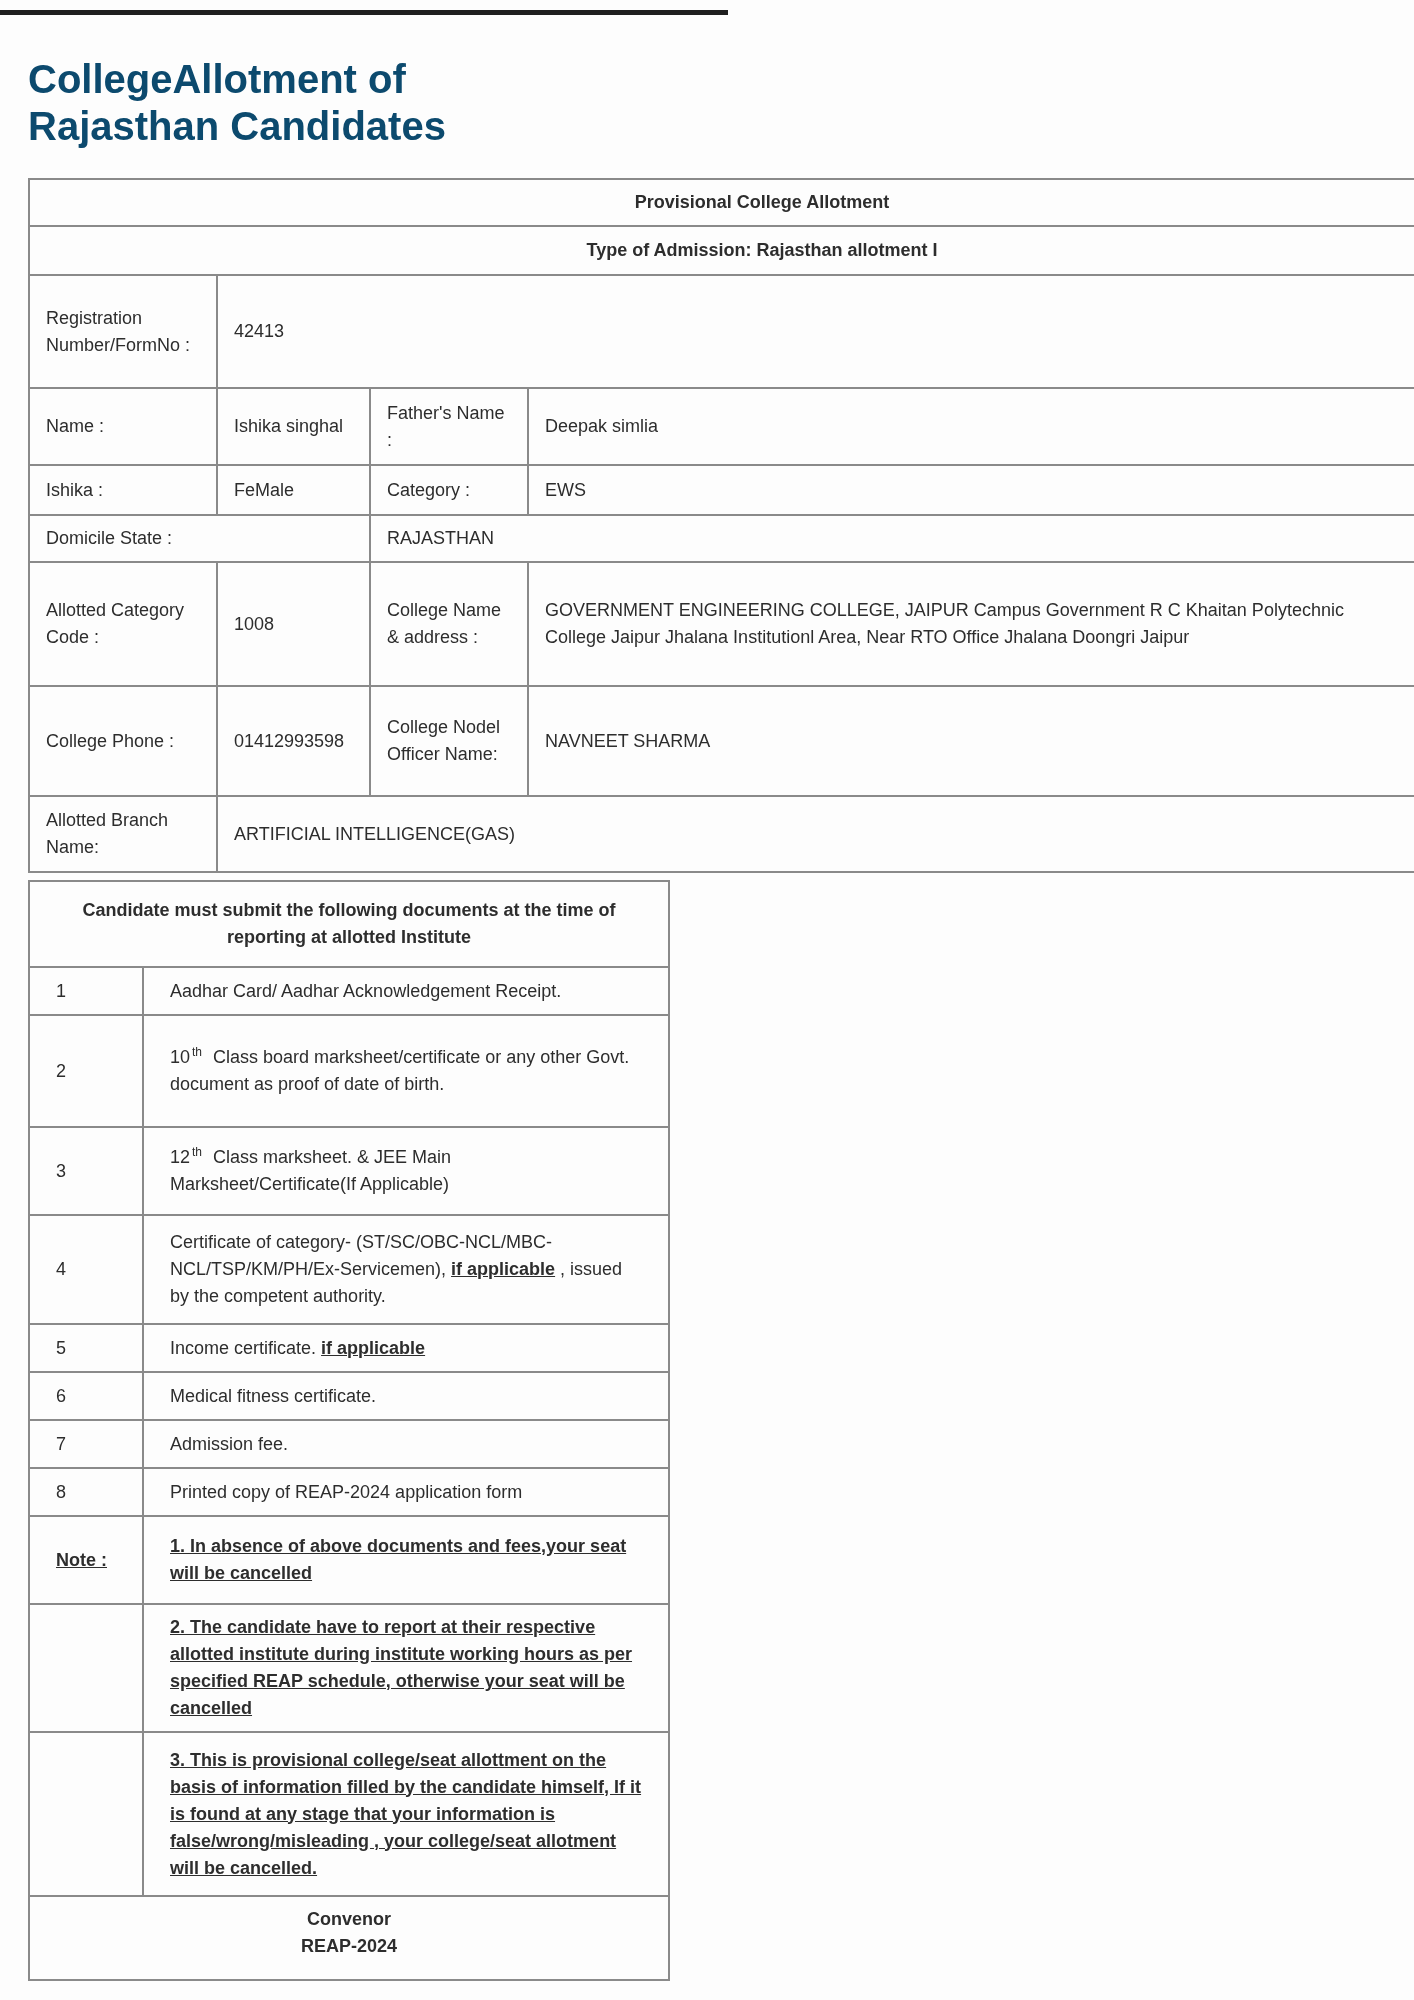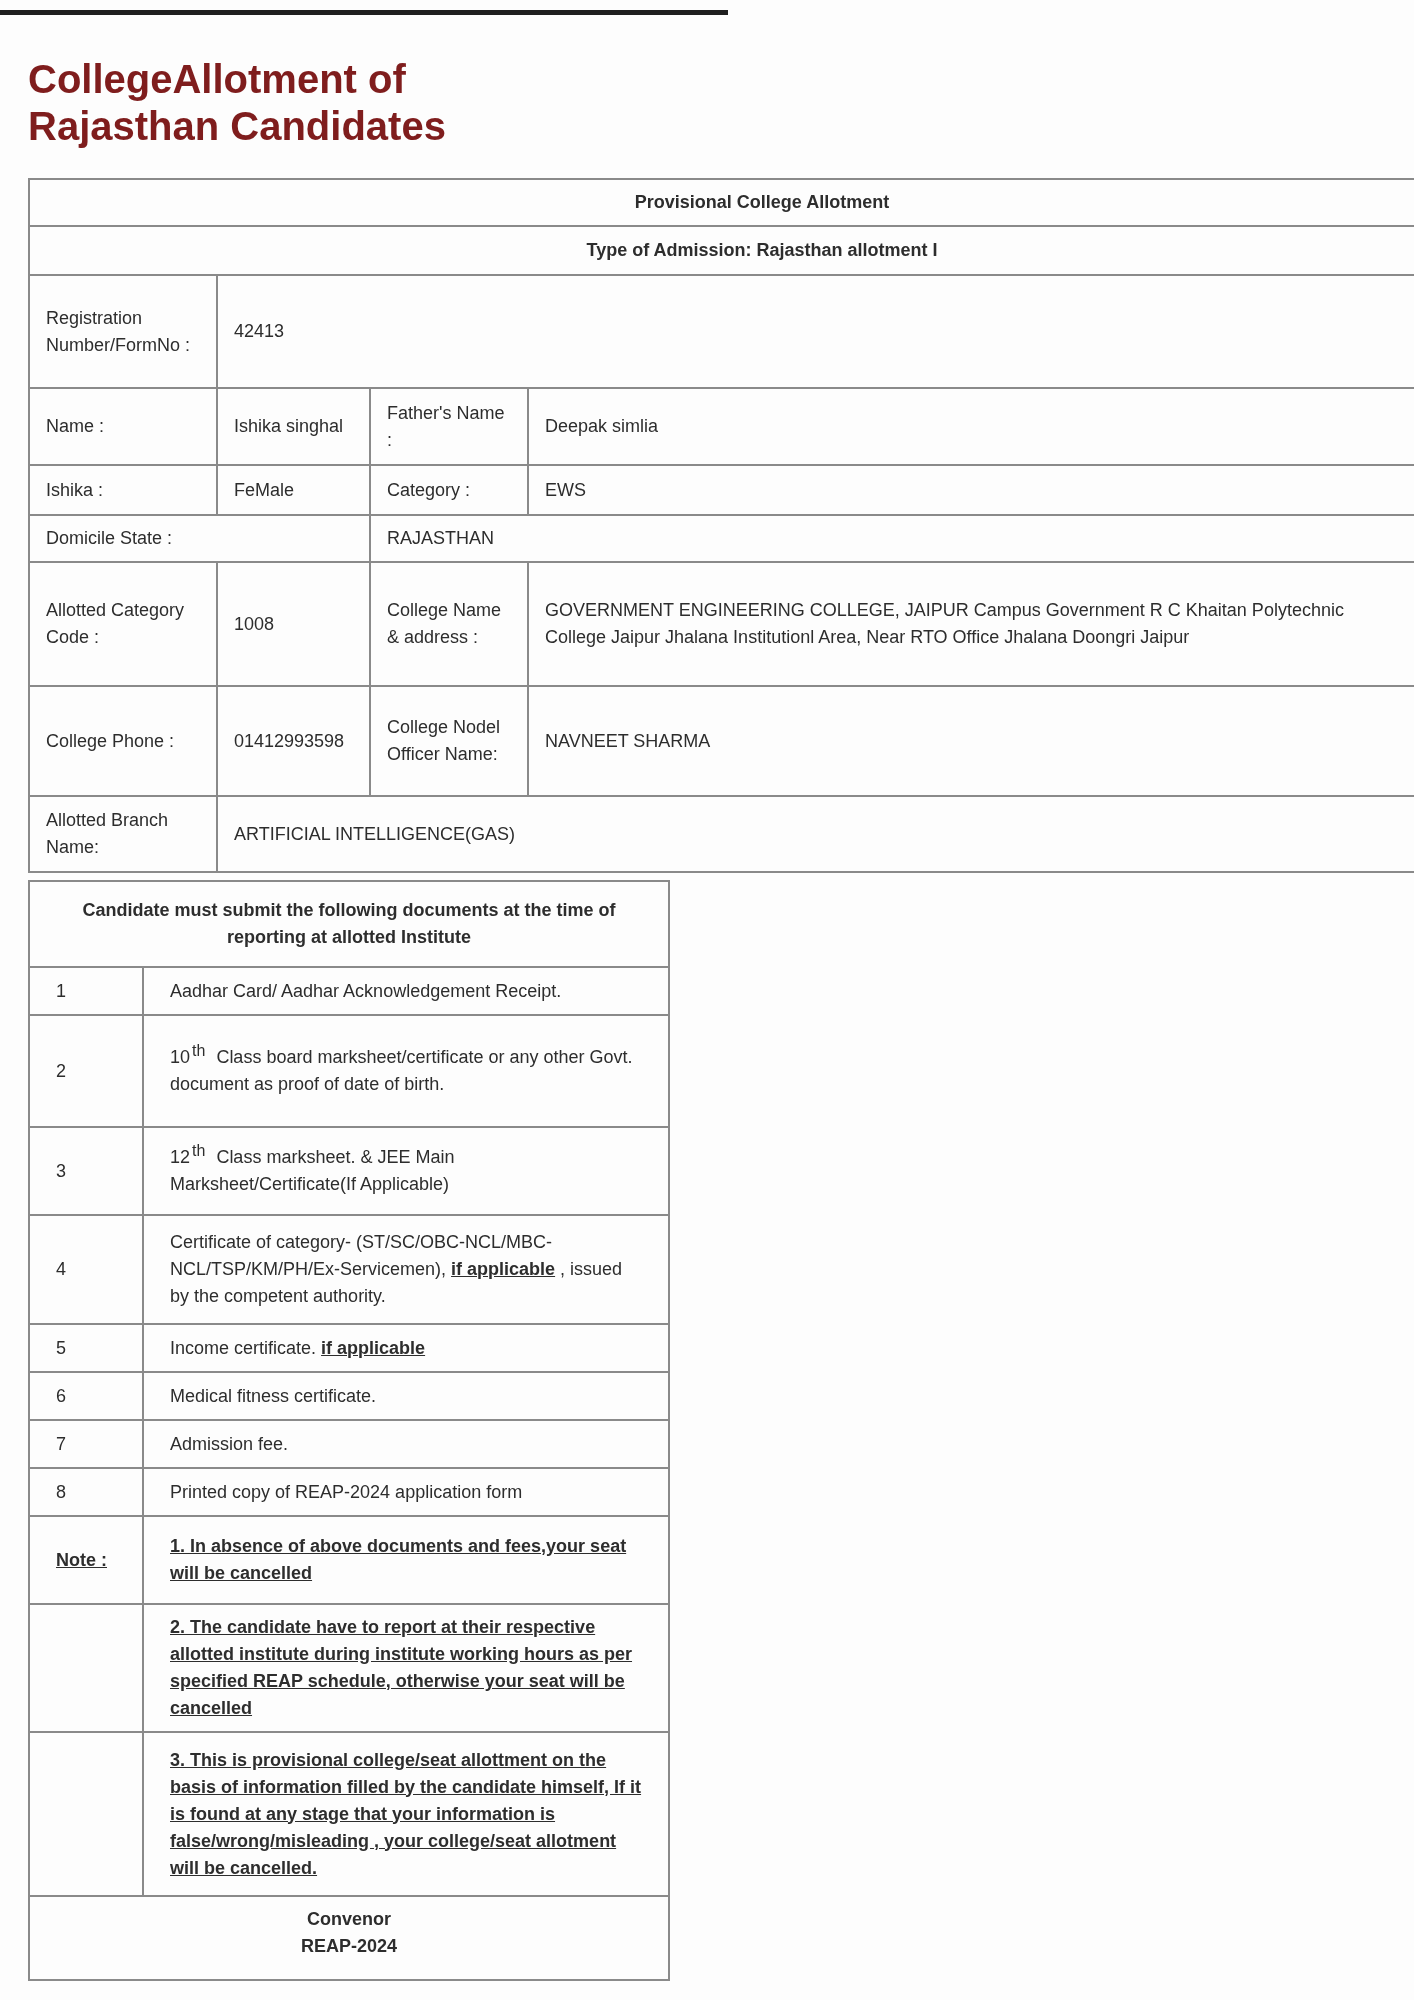--- a/index.html
+++ b/index.html
@@ -22,40 +22,40 @@
     margin-top: 10px;
     width: 728px;
     height: 5px;
     background: var(--rule);
   }
   h1 {
     margin: 41px 0 0 28px;
     font-size: 40px;
     line-height: 47px;
     font-weight: 700;
-    color: #7f1d1d;
+    color: #0c4a6e;
     letter-spacing: 0;
   }
   table { border-collapse: collapse; table-layout: fixed; }
   td {
     border: 2px solid var(--border);
     font-size: 18px;
     line-height: 27px;
     vertical-align: middle;
     padding: 9px 16px;
     word-wrap: break-word;
   }
   .t1 { margin: 28px 0 0 28px; width: 1466px; }
   .t2 { margin: 7px 0 0 28px; width: 640px; }
   .t2 td { padding: 9px 26px; }
   .center-b { text-align: center; font-weight: 700; }
   .b { font-weight: 700; text-decoration: underline; }
   .addr { padding-right: 110px; }
   sup {
-    font-size: 16px;
+    font-size: 12px;
     line-height: 0;
     vertical-align: super;
     margin: 0 6px 0 2px;
   }
   .sig-cell {
     text-align: center;
     font-weight: 700;
     vertical-align: top;
     padding-top: 14px;
     padding-right: 16px;

